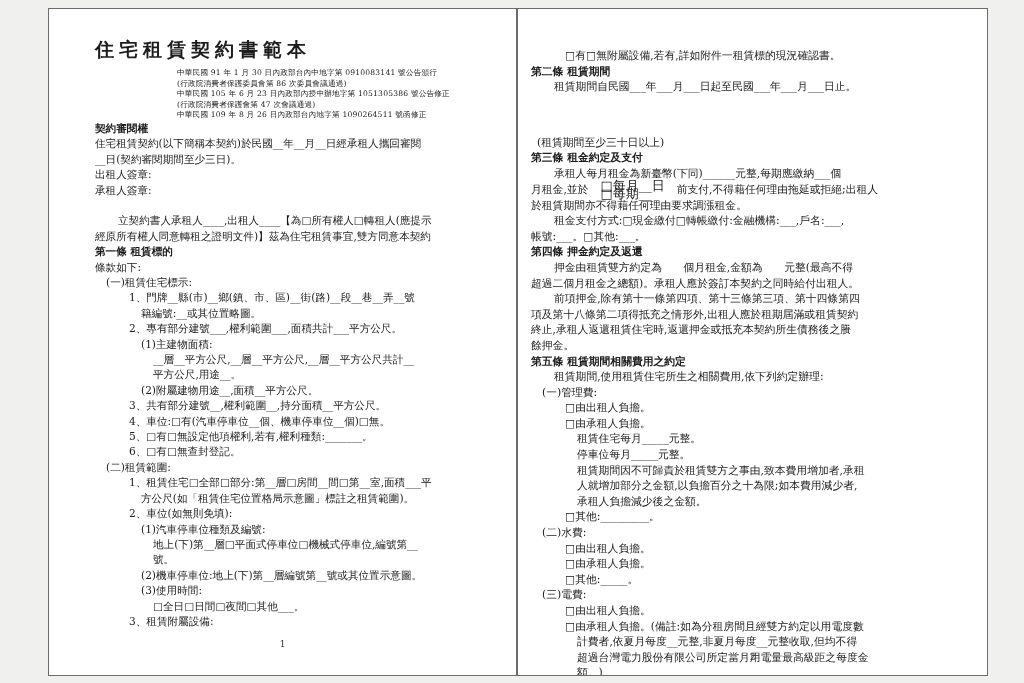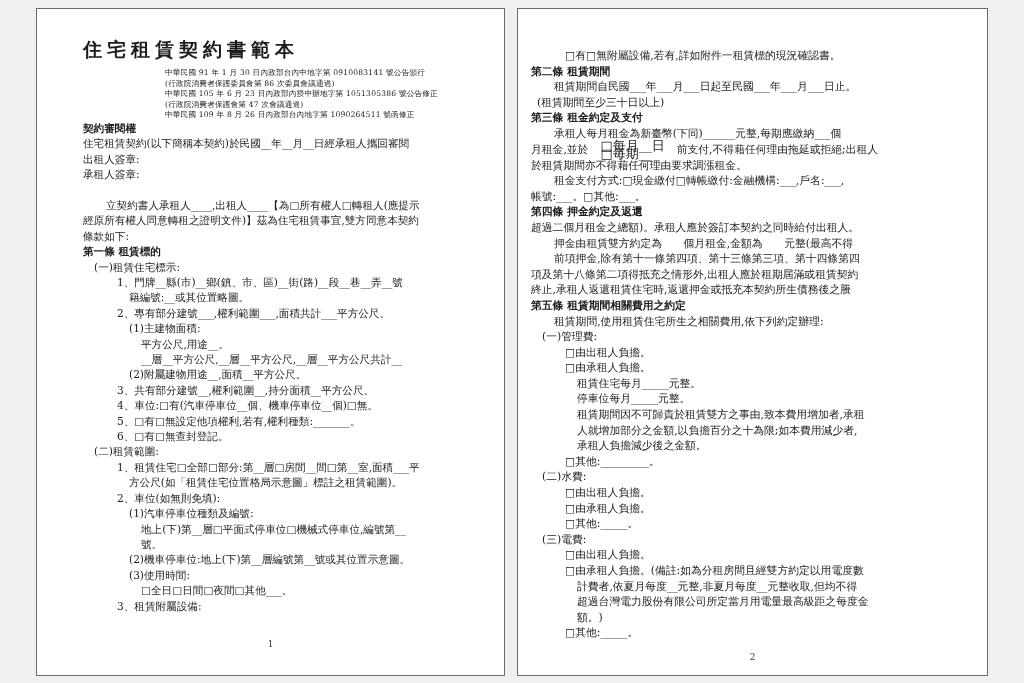--- a/index.html
+++ b/index.html
@@ -11,34 +11,34 @@
     position:relative;
     overflow:hidden;
   }
   .page{
     position:absolute;top:8px;height:668px;
     background:#ffffff;
     border:1px solid #6b6b6b;
     box-sizing:border-box;
     overflow:hidden;
   }
-  #page1{left:36px;width:469px;padding:28px 24px 0 46px;}
+  #page1{left:48px;width:469px;padding:28px 24px 0 46px;}
   #page2{left:517px;width:471px;padding:39px 14px 0 13px;}
   .title{
     font-size:19px;font-weight:bold;letter-spacing:5px;
     margin:0 0 5px 0;
   }
   .issuance{margin-left:82px;font-size:7.6px;line-height:10.6px;letter-spacing:0.2px;}
   .issuance .ln{min-height:10.6px;}
   .body1{font-size:10.6px;line-height:15.4px;}
   .body2{font-size:10.8px;line-height:15.6px;}
   .ln{white-space:nowrap;min-height:1em;}
   .h{font-weight:bold;}
   .pi{padding-left:23px;}
-  .i05{padding-left:6px;}
+  .i05{padding-left:6px;margin-top:40px;}
   .i1{padding-left:11px;}
   .i2{padding-left:34px;}
   .i3{padding-left:46px;}
   .i4{padding-left:58px;}
   .blank{height:15.4px;}
   .pagenum{
     position:absolute;left:0;right:0;text-align:center;
     font-size:9px;color:#333;
   }
   #page1 .pagenum{bottom:26px;}
@@ -57,34 +57,35 @@
   <div class="issuance">
     <div class="ln">中華民國 91 年 1 月 30 日內政部台內中地字第 0910083141 號公告頒行</div>
     <div class="ln">(行政院消費者保護委員會第 86 次委員會議通過)</div>
     <div class="ln">中華民國 105 年 6 月 23 日內政部內授中辦地字第 1051305386 號公告修正</div>
     <div class="ln">(行政院消費者保護會第 47 次會議通過)</div>
     <div class="ln">中華民國 109 年 8 月 26 日內政部台內地字第 1090264511 號函修正</div>
   </div>
   <div class="body1">
     <div class="ln h">契約審閱權</div>
     <div class="ln i0">住宅租賃契約(以下簡稱本契約)於民國__年__月__日經承租人攜回審閱</div>
+    <div class="ln i0">__日(契約審閱期間至少三日)。</div>
     <div class="ln i0">出租人簽章:</div>
     <div class="ln i0">承租人簽章:</div>
     <div class="ln blank"></div>
     <div class="ln pi">立契約書人承租人____,出租人____【為□所有權人□轉租人(應提示</div>
     <div class="ln i0">經原所有權人同意轉租之證明文件)】茲為住宅租賃事宜,雙方同意本契約</div>
+    <div class="ln h">第一條 租賃標的</div>
     <div class="ln i0">條款如下:</div>
-    <div class="ln h">第一條 租賃標的</div>
     <div class="ln i1">(一)租賃住宅標示:</div>
     <div class="ln i2">1、門牌__縣(市)__鄉(鎮、市、區)__街(路)__段__巷__弄__號</div>
     <div class="ln i3">籍編號:__或其位置略圖。</div>
     <div class="ln i2">2、專有部分建號___,權利範圍___,面積共計___平方公尺。</div>
     <div class="ln i3">(1)主建物面積:</div>
+    <div class="ln i4">__層__平方公尺,__層__平方公尺,__層__平方公尺共計__</div>
     <div class="ln i4">平方公尺,用途__。</div>
-    <div class="ln i4">__層__平方公尺,__層__平方公尺,__層__平方公尺共計__</div>
     <div class="ln i3">(2)附屬建物用途__,面積__平方公尺。</div>
     <div class="ln i2">3、共有部分建號__,權利範圍__,持分面積__平方公尺。</div>
     <div class="ln i2">4、車位:□有(汽車停車位__個、機車停車位__個)□無。</div>
     <div class="ln i2">5、□有□無設定他項權利,若有,權利種類:_______。</div>
     <div class="ln i2">6、□有□無查封登記。</div>
     <div class="ln i1">(二)租賃範圍:</div>
     <div class="ln i2">1、租賃住宅□全部□部分:第__層□房間__間□第__室,面積___平</div>
     <div class="ln i3">方公尺(如「租賃住宅位置格局示意圖」標註之租賃範圍)。</div>
     <div class="ln i2">2、車位(如無則免填):</div>
     <div class="ln i3">(1)汽車停車位種類及編號:</div>
@@ -107,25 +108,26 @@
     <div class="ln h">第三條 租金約定及支付</div>
     <div class="ln pi">承租人每月租金為新臺幣(下同)______元整,每期應繳納___個</div>
     <div class="ln i0"><span>月租金,並於</span><span class="stack">
           <span>□每月__日</span>
           <span>□每期__</span>
         </span><span>前支付,不得藉任何理由拖延或拒絕;出租人</span></div>
     <div class="ln i0">於租賃期間亦不得藉任何理由要求調漲租金。</div>
     <div class="ln pi">租金支付方式:□現金繳付□轉帳繳付:金融機構:___,戶名:___,</div>
     <div class="ln i0">帳號:___。□其他:___。</div>
     <div class="ln h">第四條 押金約定及返還</div>
+    <div class="ln pi">押金由租賃雙方約定為　　個月租金,金額為　　元整(最高不得</div>
     <div class="ln i0">超過二個月租金之總額)。承租人應於簽訂本契約之同時給付出租人。</div>
-    <div class="ln pi">押金由租賃雙方約定為　　個月租金,金額為　　元整(最高不得</div>
     <div class="ln pi">前項押金,除有第十一條第四項、第十三條第三項、第十四條第四</div>
     <div class="ln i0">項及第十八條第二項得抵充之情形外,出租人應於租期屆滿或租賃契約</div>
     <div class="ln i0">終止,承租人返還租賃住宅時,返還押金或抵充本契約所生債務後之賸</div>
+    <div class="ln i0">餘押金。</div>
     <div class="ln h">第五條 租賃期間相關費用之約定</div>
     <div class="ln pi">租賃期間,使用租賃住宅所生之相關費用,依下列約定辦理:</div>
     <div class="ln i1">(一)管理費:</div>
     <div class="ln i2">□由出租人負擔。</div>
     <div class="ln i2">□由承租人負擔。</div>
     <div class="ln i3">租賃住宅每月_____元整。</div>
     <div class="ln i3">停車位每月_____元整。</div>
     <div class="ln i3">租賃期間因不可歸責於租賃雙方之事由,致本費用增加者,承租</div>
     <div class="ln i3">人就增加部分之金額,以負擔百分之十為限;如本費用減少者,</div>
     <div class="ln i3">承租人負擔減少後之金額。</div>

